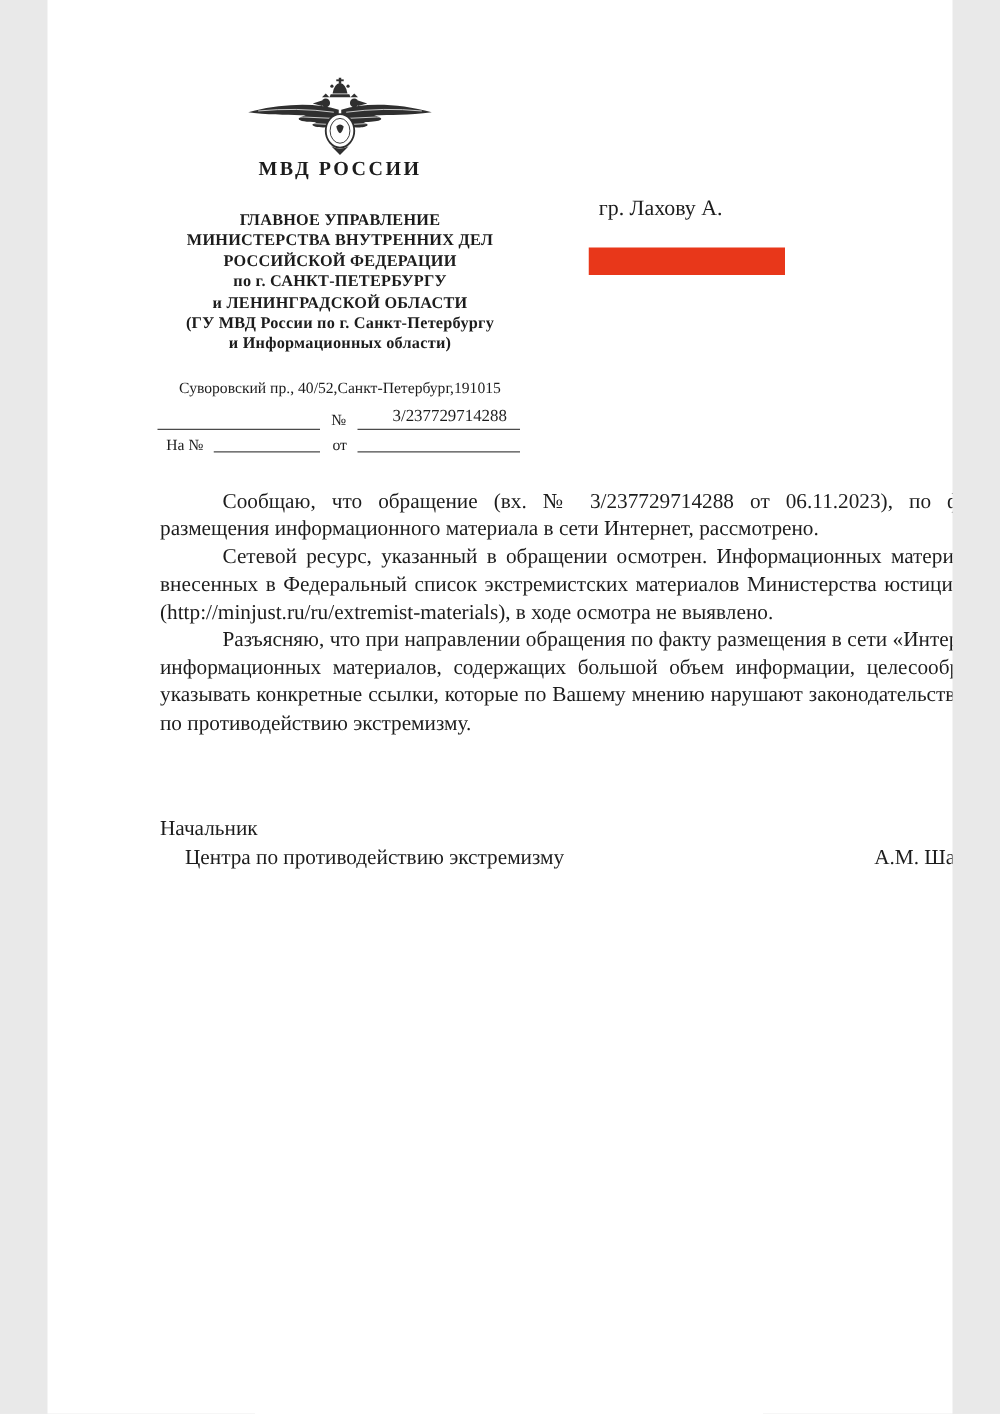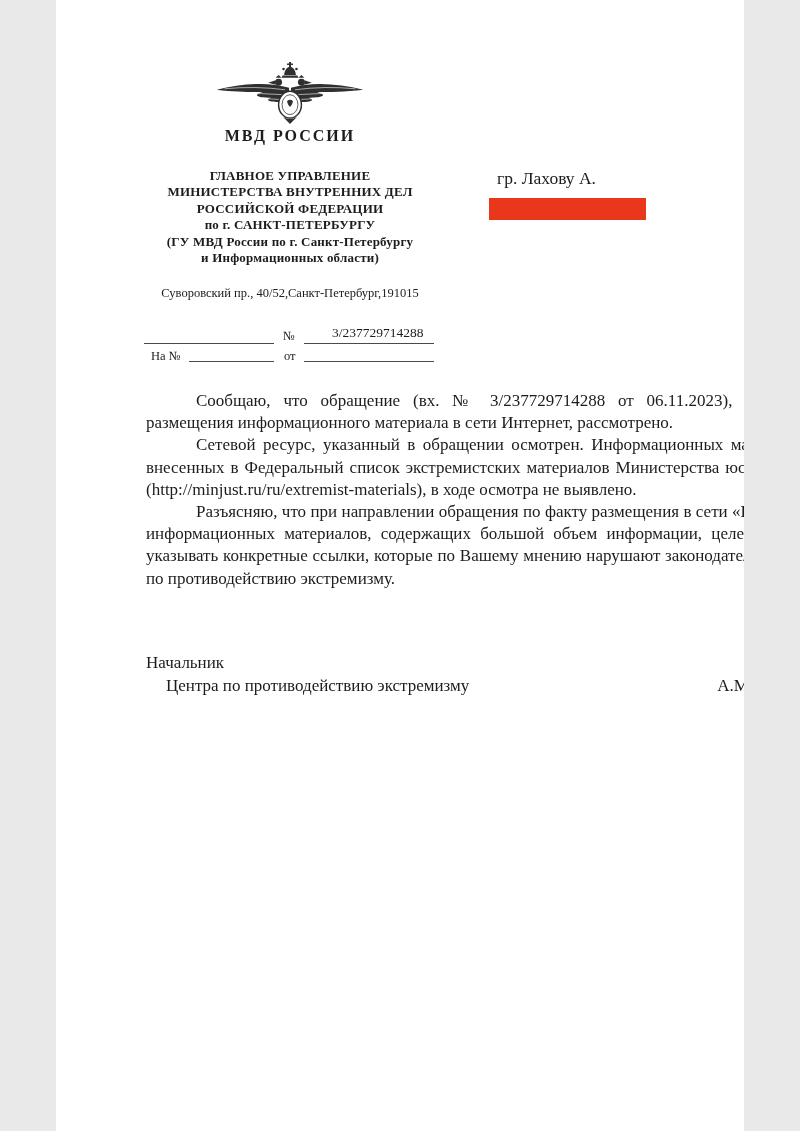--- a/index.html
+++ b/index.html
@@ -4,20 +4,21 @@
 <style>
   html,body { margin:0; padding:0; background:#e9e9e9; }
   .page {
     position:relative;
     width:688px; height:1131px;
     margin:0 auto;
     background:#ffffff;
     font-family:"Liberation Serif","DejaVu Serif",serif;
     color:#1c1c1c;
     overflow:hidden;
+    padding-left:36px;
   }
 
   
   .letterhead {
     position:absolute; left:88px; top:62px; width:292px;
     text-align:center;
   }
   .emblem-svg { display:block; margin:0 auto; }
   .emblem-caption {
     margin-top:3px;
@@ -40,21 +41,21 @@
     border-bottom:1.2px solid #4a4a4a;
   }
   .ref-label { position:absolute; font-size:12.5px; line-height:14px; }
   .ref-value {
     position:absolute; left:248px; top:325px; width:130px;
     font-size:13.5px; text-align:left; padding-left:8px;margin-left:20px;
   }
 
   
   .recipient-name {
-    position:absolute; left:441px; top:168px;
+    position:absolute; left:441px; top:156px;
     font-size:17.5px; line-height:21px;
   }
   .redaction-box {
     position:absolute; left:433px; top:198px;
     width:157px; height:22px;
   }
 
   
   .body-text {
     position:absolute; left:90px; top:390px; width:672px;
@@ -120,20 +121,21 @@
       </g>
     </svg>
 
     <div class="emblem-caption">МВД РОССИИ</div>
 
     <div class="org-block">
       <div class="org-line">ГЛАВНОЕ УПРАВЛЕНИЕ</div>
       <div class="org-line">МИНИСТЕРСТВА ВНУТРЕННИХ ДЕЛ</div>
       <div class="org-line">РОССИЙСКОЙ ФЕДЕРАЦИИ</div>
       <div class="org-line">по г. САНКТ-ПЕТЕРБУРГУ</div>
+      <div class="org-line">и ЛЕНИНГРАДСКОЙ ОБЛАСТИ</div>
       <div class="org-line">(ГУ МВД России по г. Санкт-Петербургу</div>
       <div class="org-line">и Информационных области)</div>
     </div>
 
     <div class="address-line">Суворовский пр., 40/52,Санкт-Петербург,191015</div>
   </div>
 
   <span class="blank-line" style="left:88px; top:343px; width:130px;"></span>
   <span class="ref-label" style="left:227px; top:329px;">№</span>
   <span class="ref-value">3/237729714288</span>

